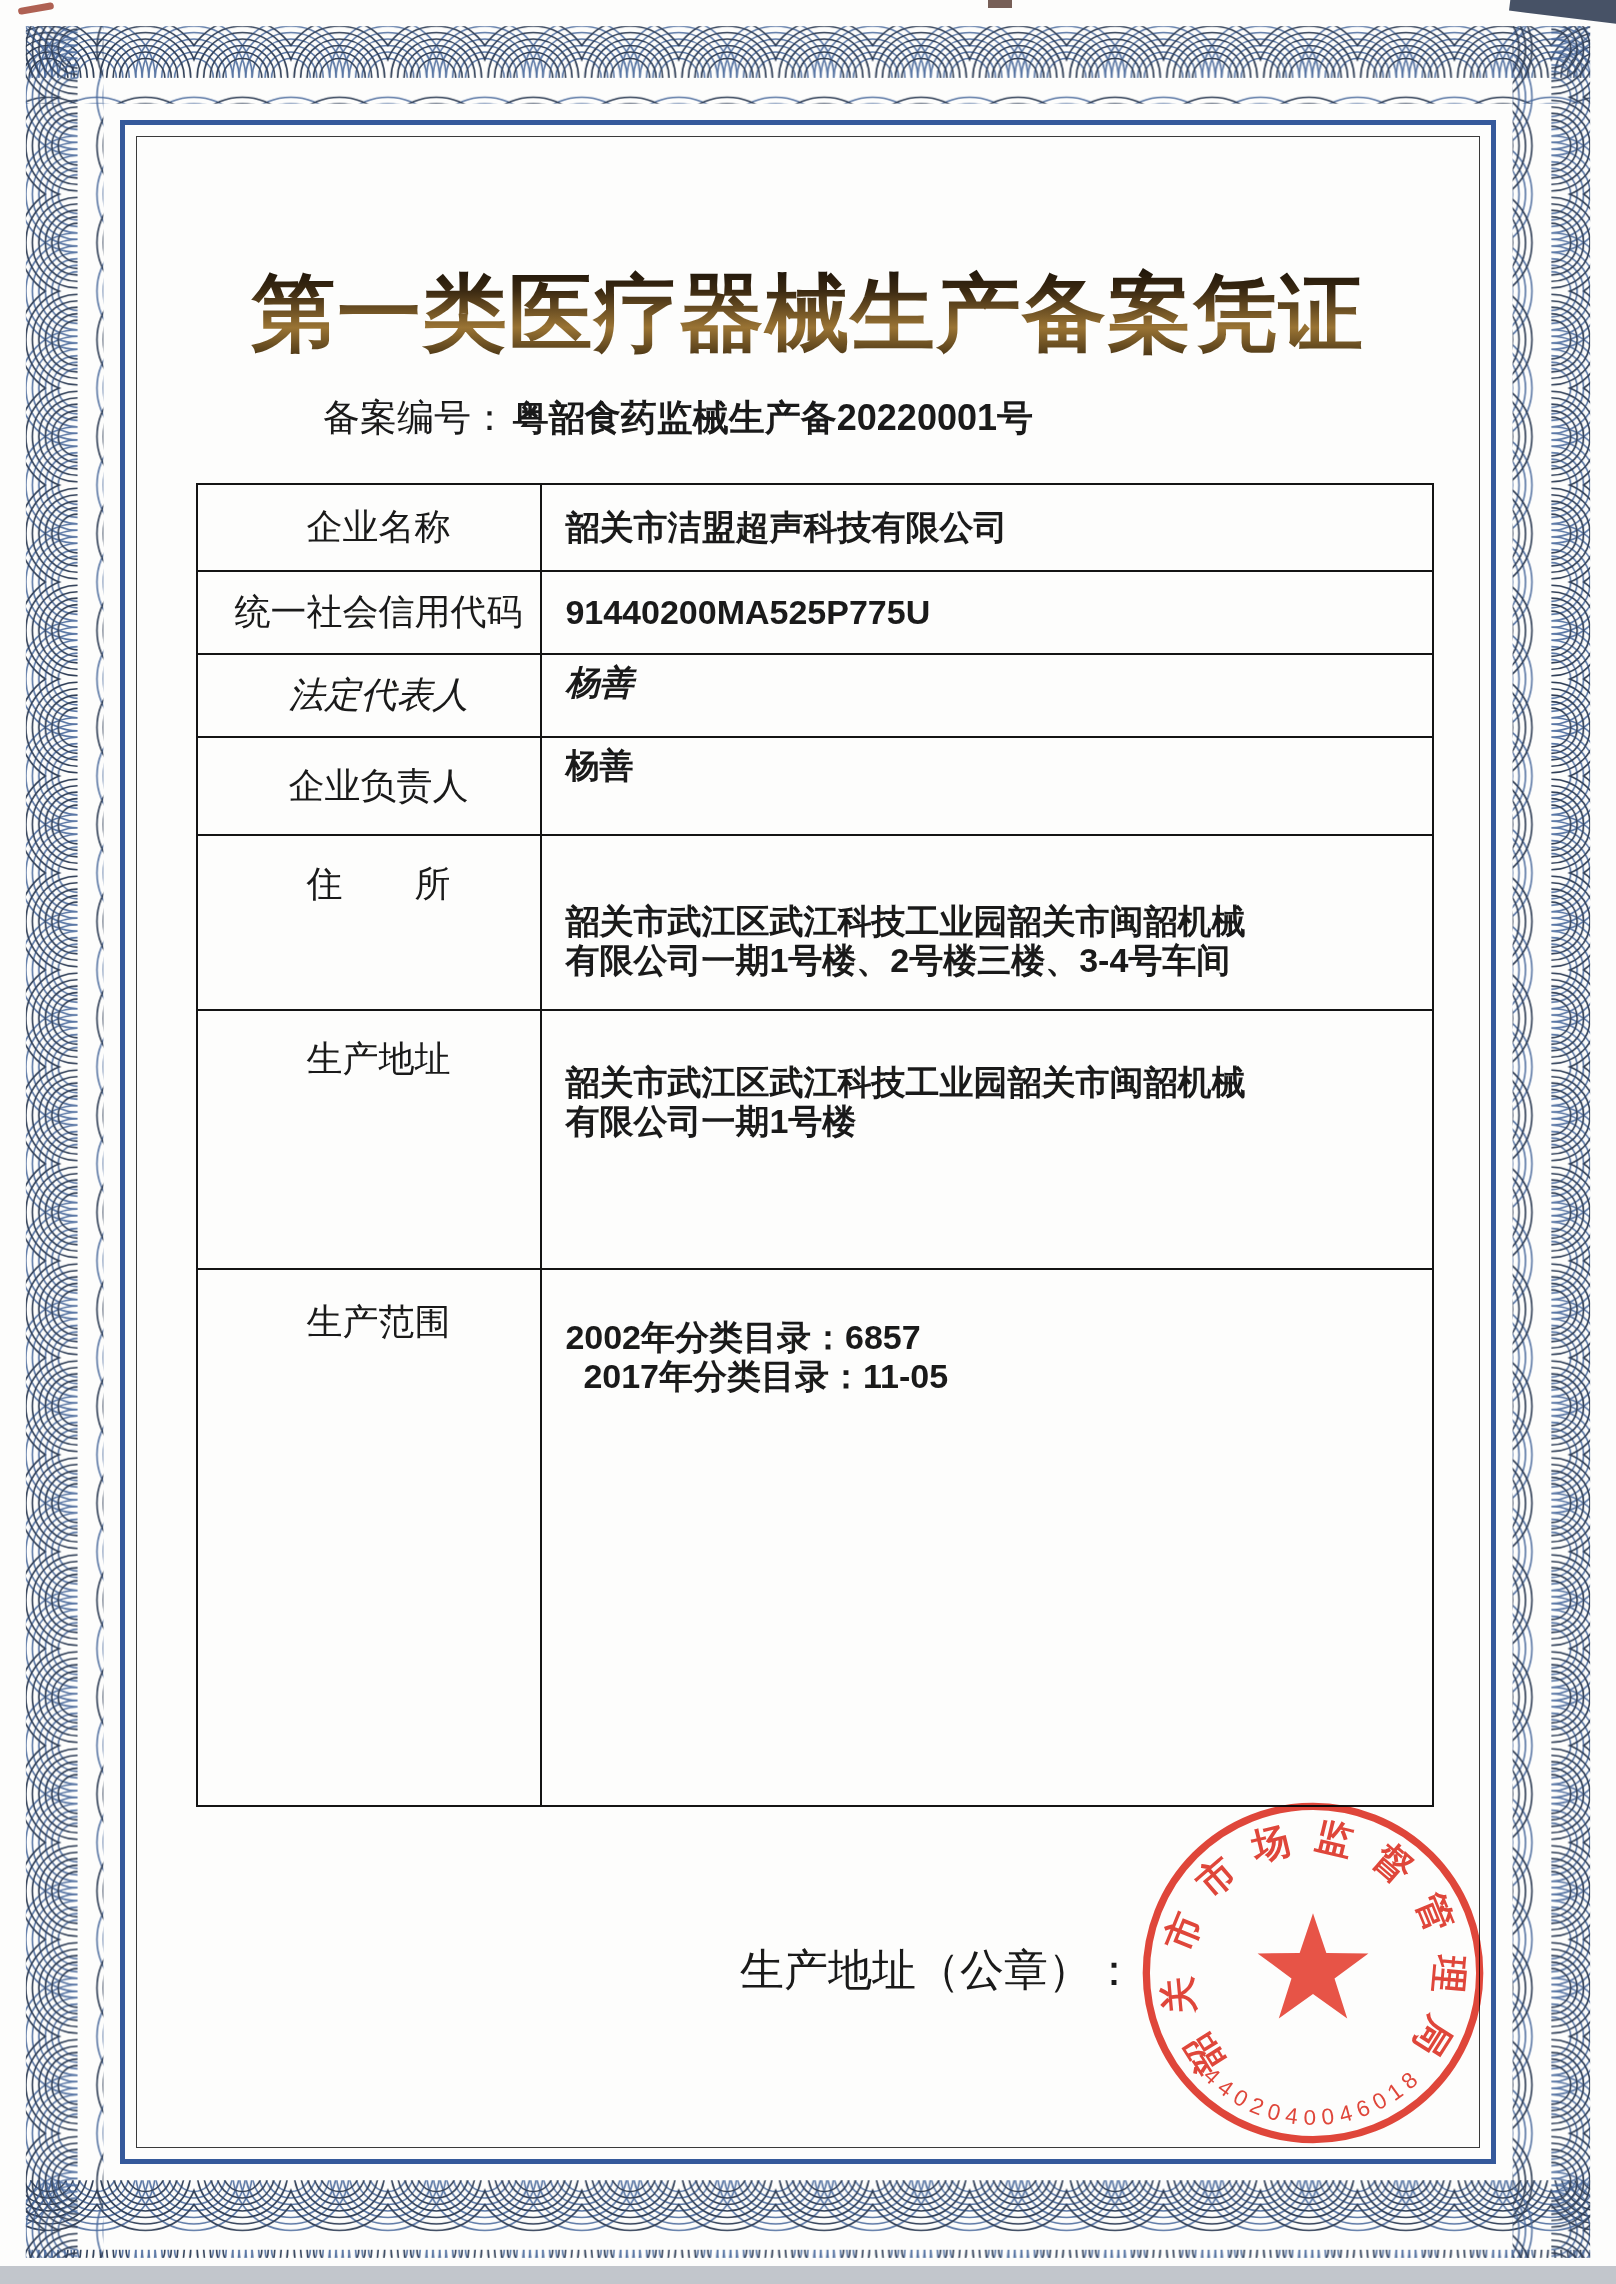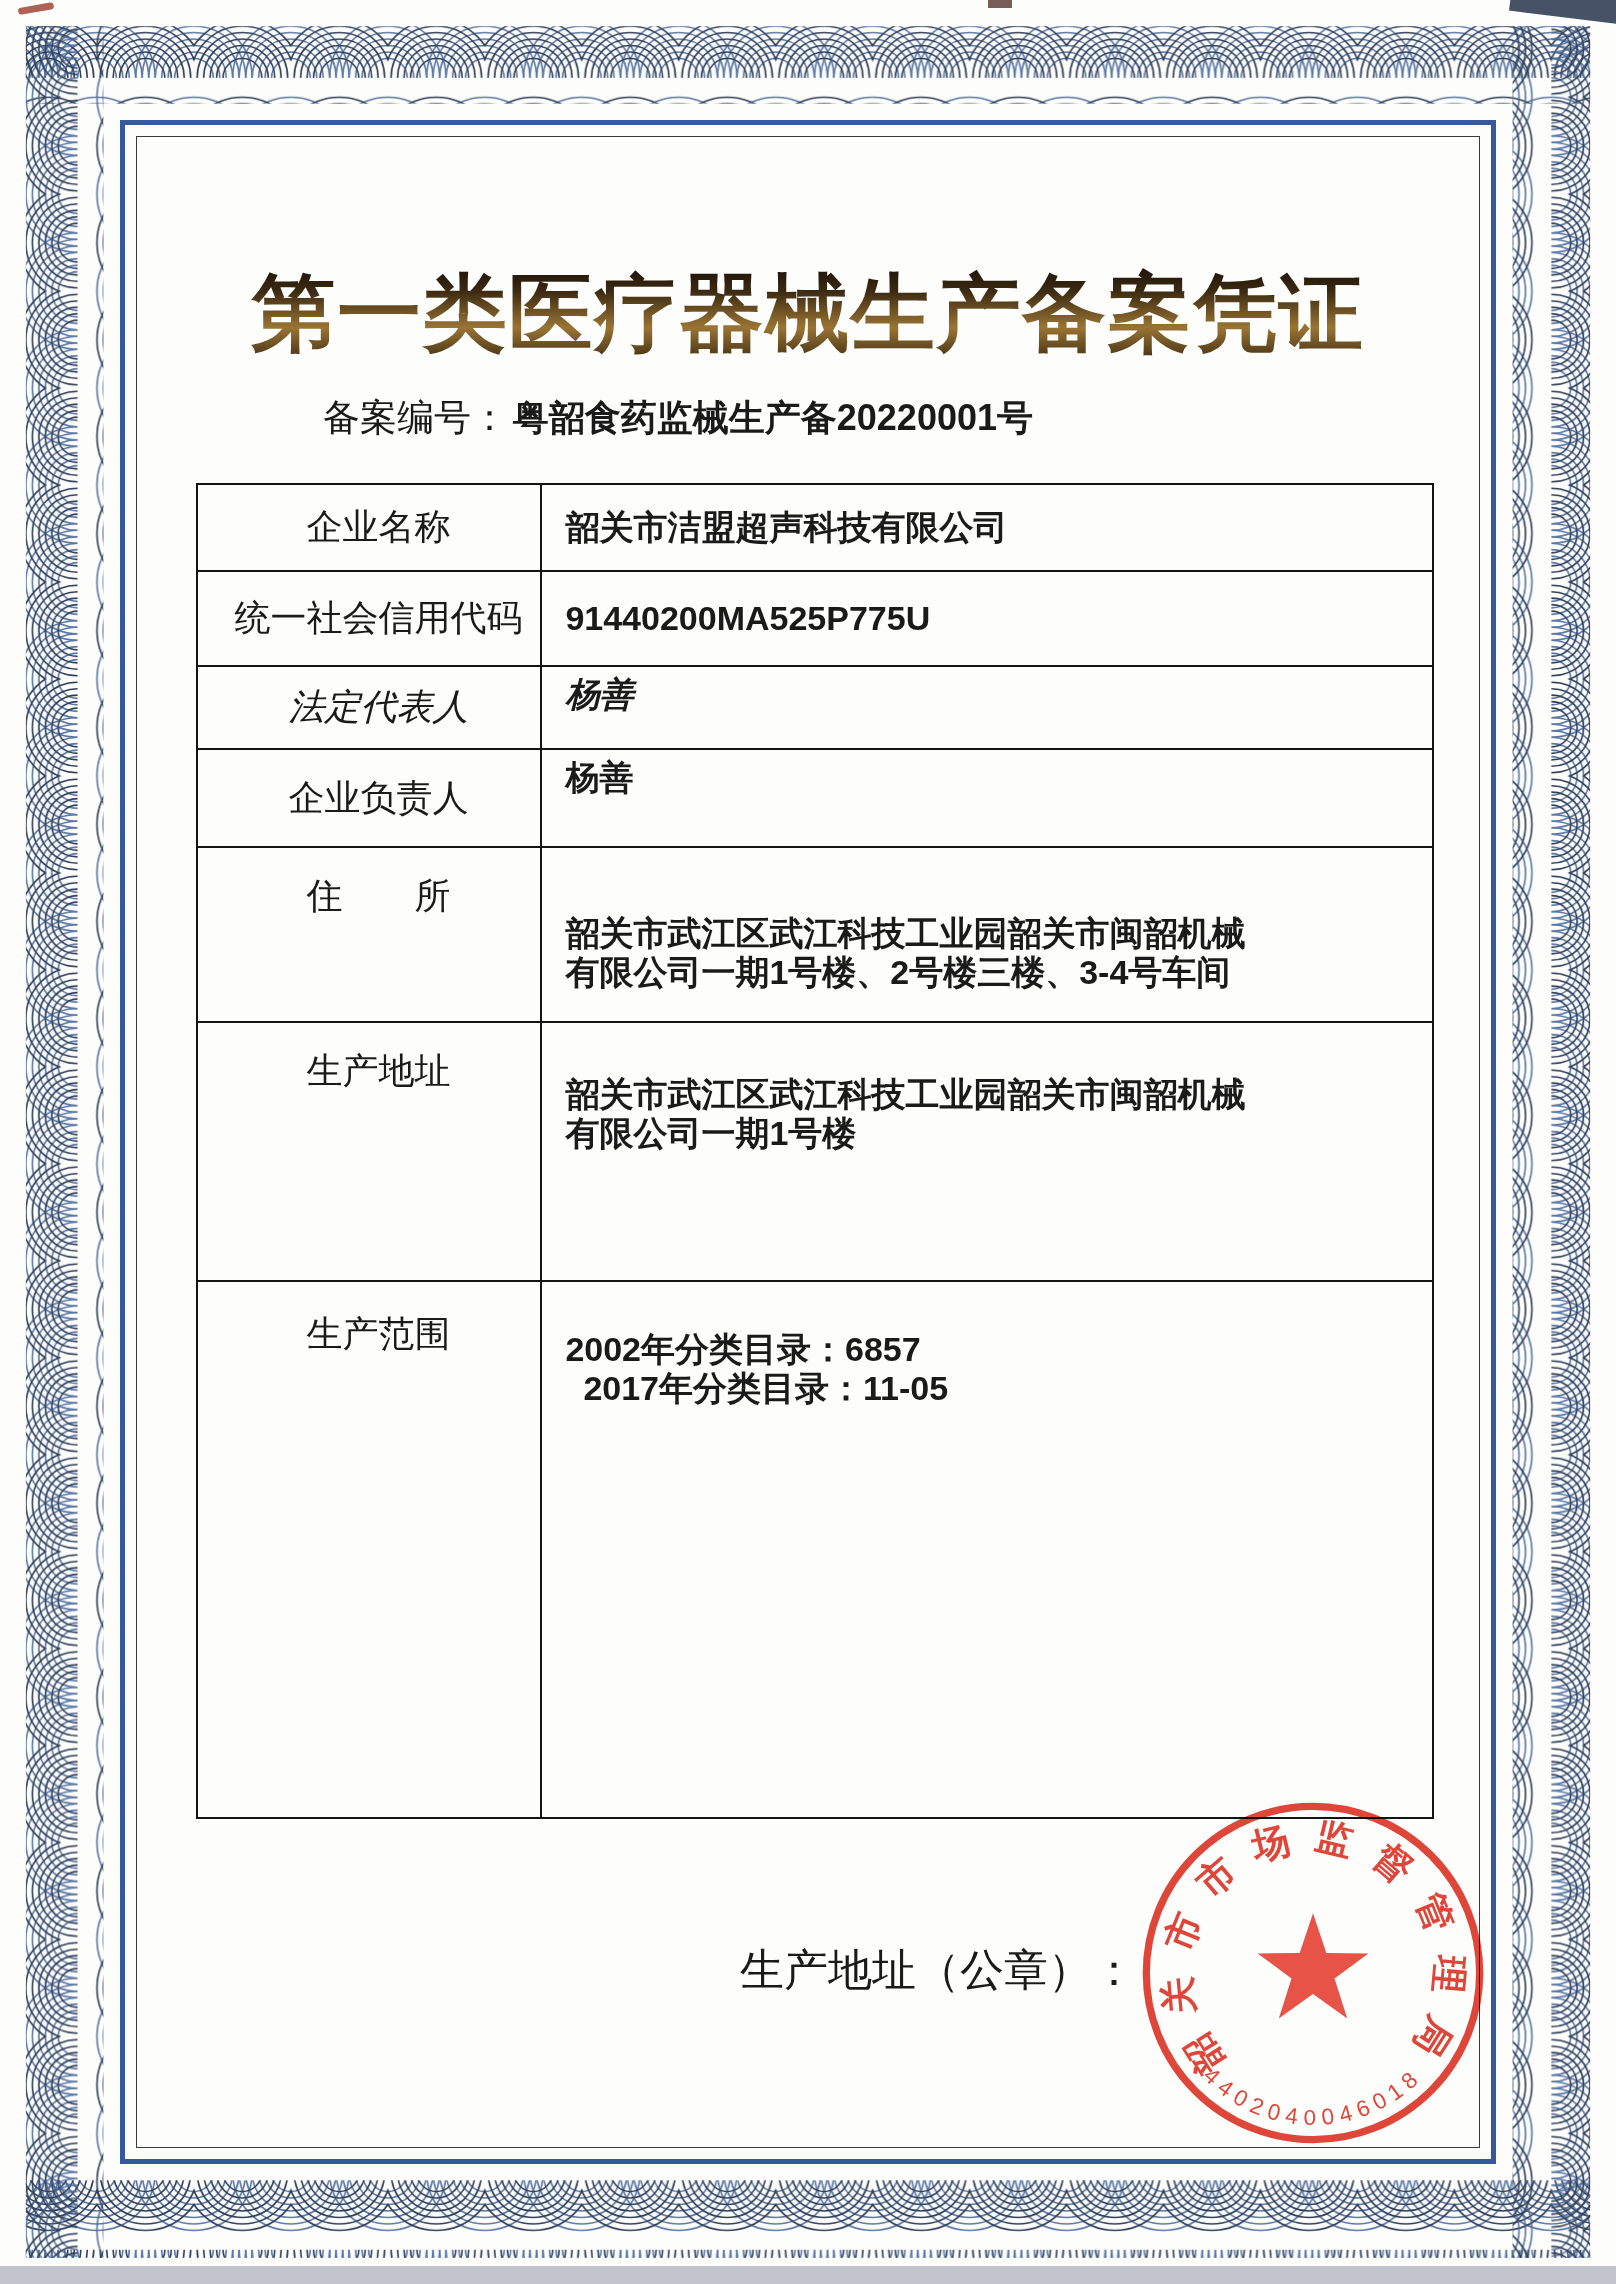--- a/index.html
+++ b/index.html
@@ -20,21 +20,21 @@
   .record-line{position:absolute;left:323px;top:393px;font-size:37px;white-space:nowrap;}
   .record-label{font-family:"Liberation Serif",serif;font-weight:400;}
   .record-value{font-family:"Liberation Sans",sans-serif;font-weight:700;font-size:36px;margin-left:4.8px;}
   table.info-table{position:absolute;left:196px;top:483px;width:1238px;
         border-collapse:collapse;table-layout:fixed;}
   table.info-table th,table.info-table td{border:2.4px solid #141414;margin:0;padding-left:20px;}
   table.info-table th{width:321px;font-family:"Liberation Serif",serif;font-weight:400;
         font-size:36px;text-align:center;}
   table.info-table td{font-family:"Liberation Sans",sans-serif;font-weight:700;
         font-size:34px;text-align:left;padding-left:23.4px;line-height:39px;}
-  tr.r1{height:87px;} tr.r2{height:95px;} tr.r3{height:83px;font-style:italic;} tr.r4{height:98px;}
+  tr.r1{height:87px;} tr.r2{height:83px;} tr.r3{height:83px;font-style:italic;} tr.r4{height:98px;}
   tr.r5{height:175px;} tr.r6{height:259px;} tr.r7{height:537px;}
   tr.r3 td,tr.r4 td{vertical-align:top;padding-top:8px;}
   tr.r5 th,tr.r6 th,tr.r7 th{vertical-align:top;}
   tr.r5 th{padding-top:24px;} tr.r6 th{padding-top:24px;} tr.r7 th{padding-top:27.5px;}
   tr.r5 td,tr.r6 td,tr.r7 td{vertical-align:top;}
   tr.r5 td{padding-top:66px;} tr.r6 td{padding-top:52px;} tr.r7 td{padding-top:48px;}
   .vline{white-space:nowrap;}
   .vline.indent{padding-left:18px;}
   .dept-line{position:absolute;left:740px;top:1941px;font-size:44px;white-space:nowrap;}
   .date-line{position:absolute;left:737px;top:2059px;font-size:42px;white-space:nowrap;}

